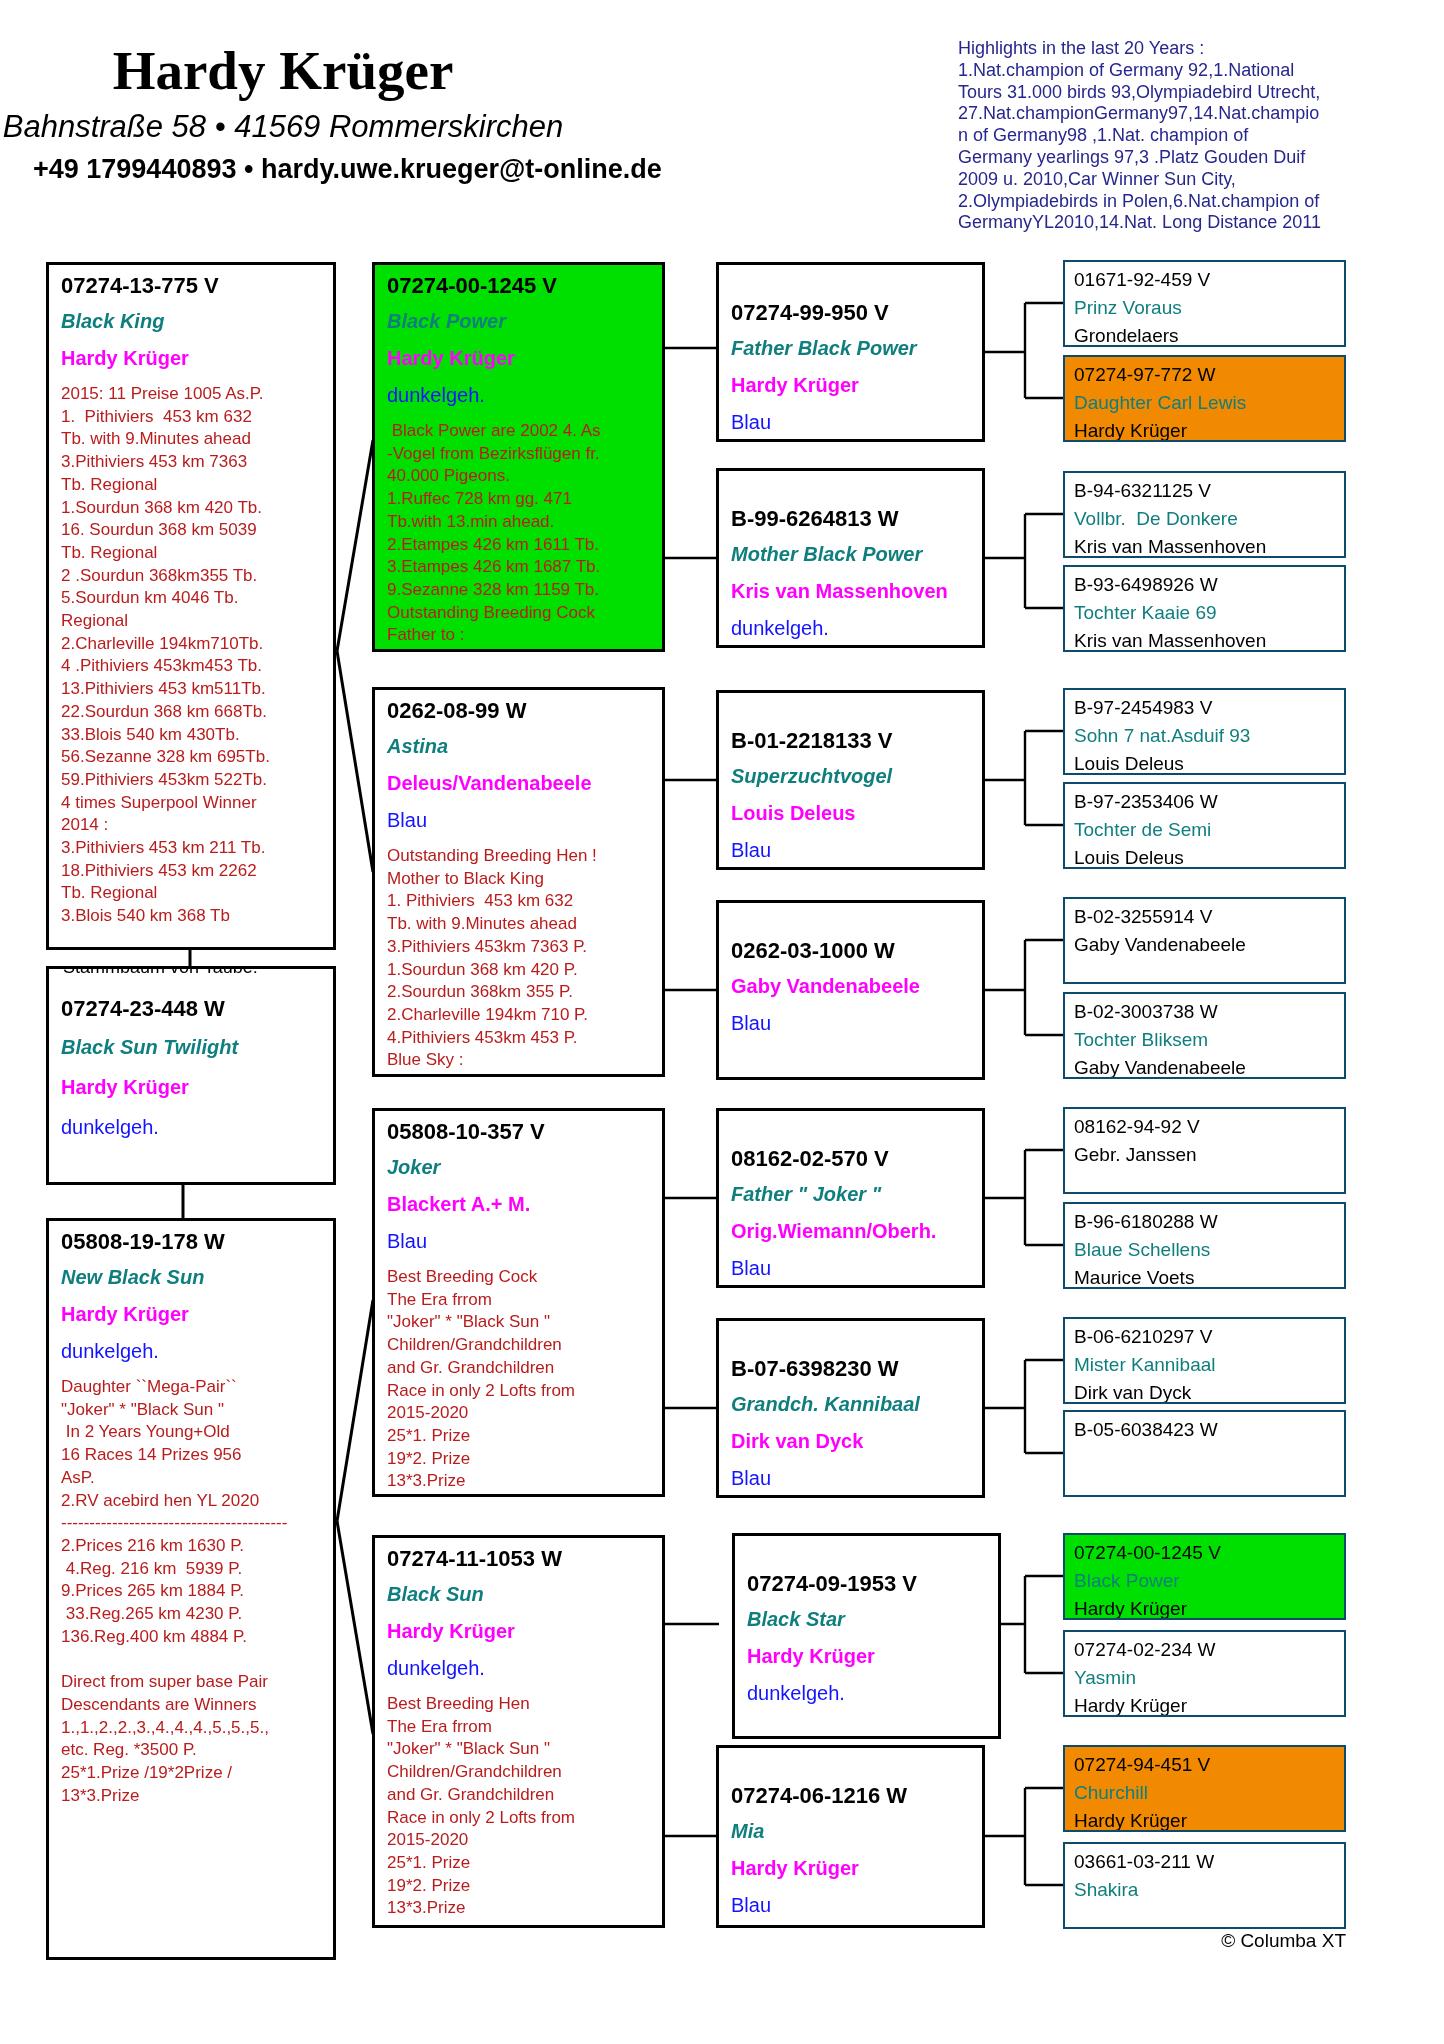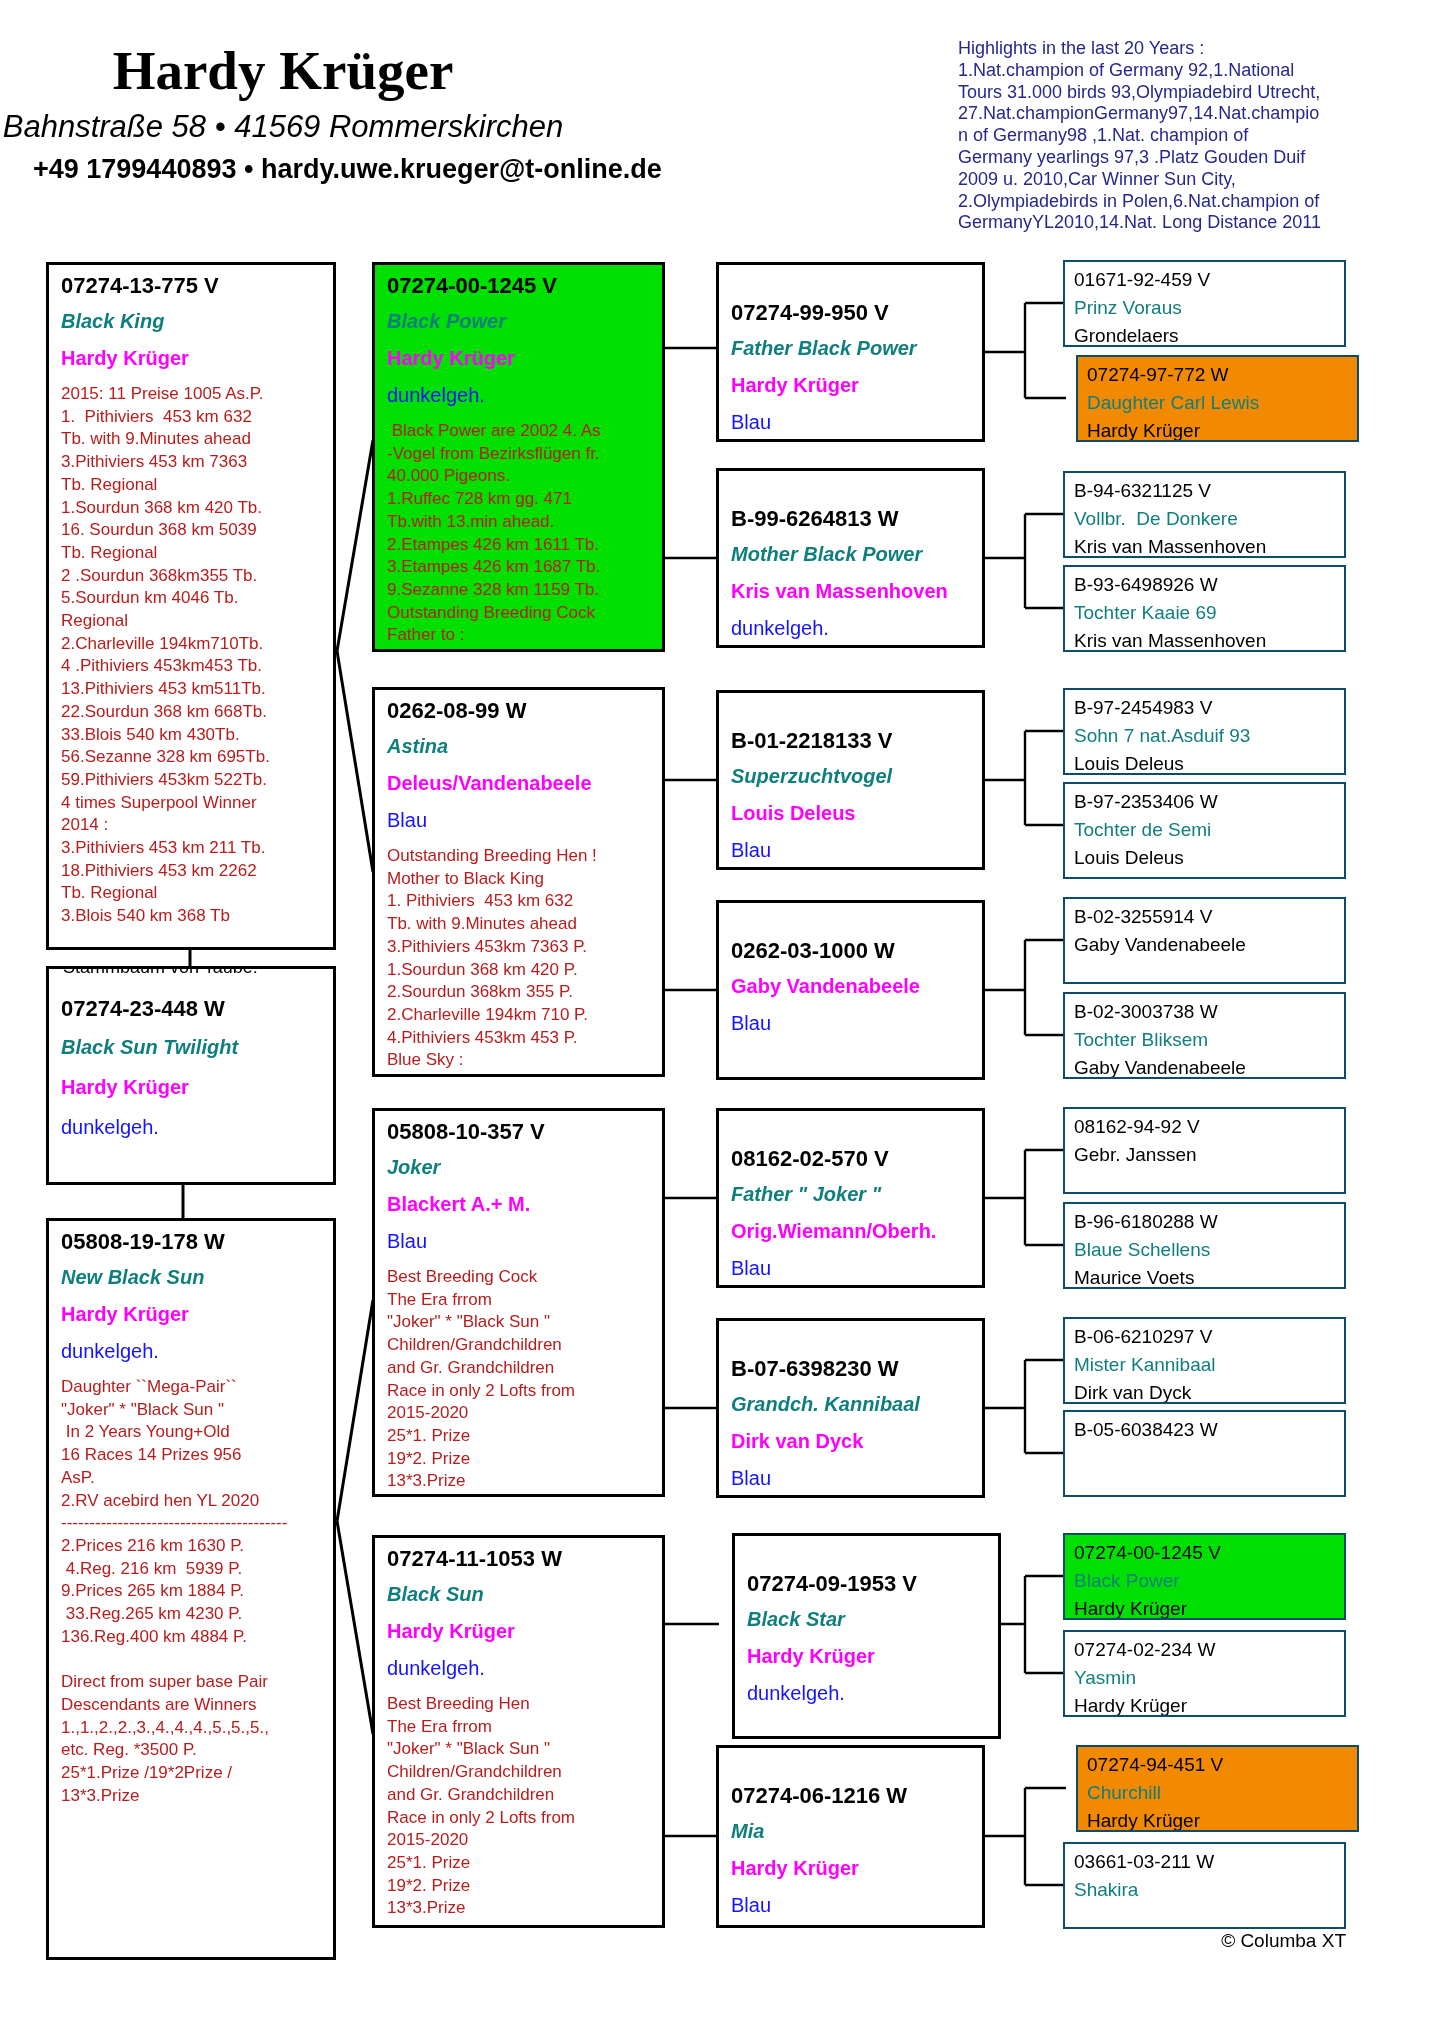--- a/index.html
+++ b/index.html
@@ -36,21 +36,21 @@
   .pbox3{padding:32px 12px;}
 
   
   .sbox{position:absolute;background:#fff;border:2px solid #0c4a6e;box-sizing:border-box;
         padding:4px 9px;overflow:hidden;}
   .ring4{font-size:19px;color:#000;line-height:28px;white-space:pre;}
   .name4{font-size:19px;color:#0F7E7E;line-height:28px;white-space:pre;}
   .owner4{font-size:19px;color:#000000;line-height:28px;white-space:pre;}
 
   .bg-green{background:#00E000;}
-  .bg-orange{background:#F18A00;margin-left:13px;}
+  .bg-orange{background:#F18A00;}
 
   .copyright{position:absolute;left:1063px;top:1930px;width:283px;text-align:right;
              font-size:19px;color:#000;}
   .connectors{position:absolute;left:0;top:0;pointer-events:none;}
 </style>
 </head>
 <body>
 
 <div class="page">
 
@@ -306,21 +306,21 @@
     <div class="name4">Tochter Kaaie 69</div>
     <div class="owner4">Kris van Massenhoven</div>
   </div>
 
   <div class="sbox" style="left:1063px;top:688px;width:283px;height:87px">
     <div class="ring4">B-97-2454983 V</div>
     <div class="name4">Sohn 7 nat.Asduif 93</div>
     <div class="owner4">Louis Deleus</div>
   </div>
 
-  <div class="sbox" style="left:1063px;top:782px;width:283px;height:97px">
+  <div class="sbox" style="left:1063px;top:782px;width:283px;height:87px">
     <div class="ring4">B-97-2353406 W</div>
     <div class="name4">Tochter de Semi</div>
     <div class="owner4">Louis Deleus</div>
   </div>
 
   <div class="sbox" style="left:1063px;top:897px;width:283px;height:87px">
     <div class="ring4">B-02-3255914 V</div>
     <div class="owner4">Gaby Vandenabeele</div>
   </div>
 

